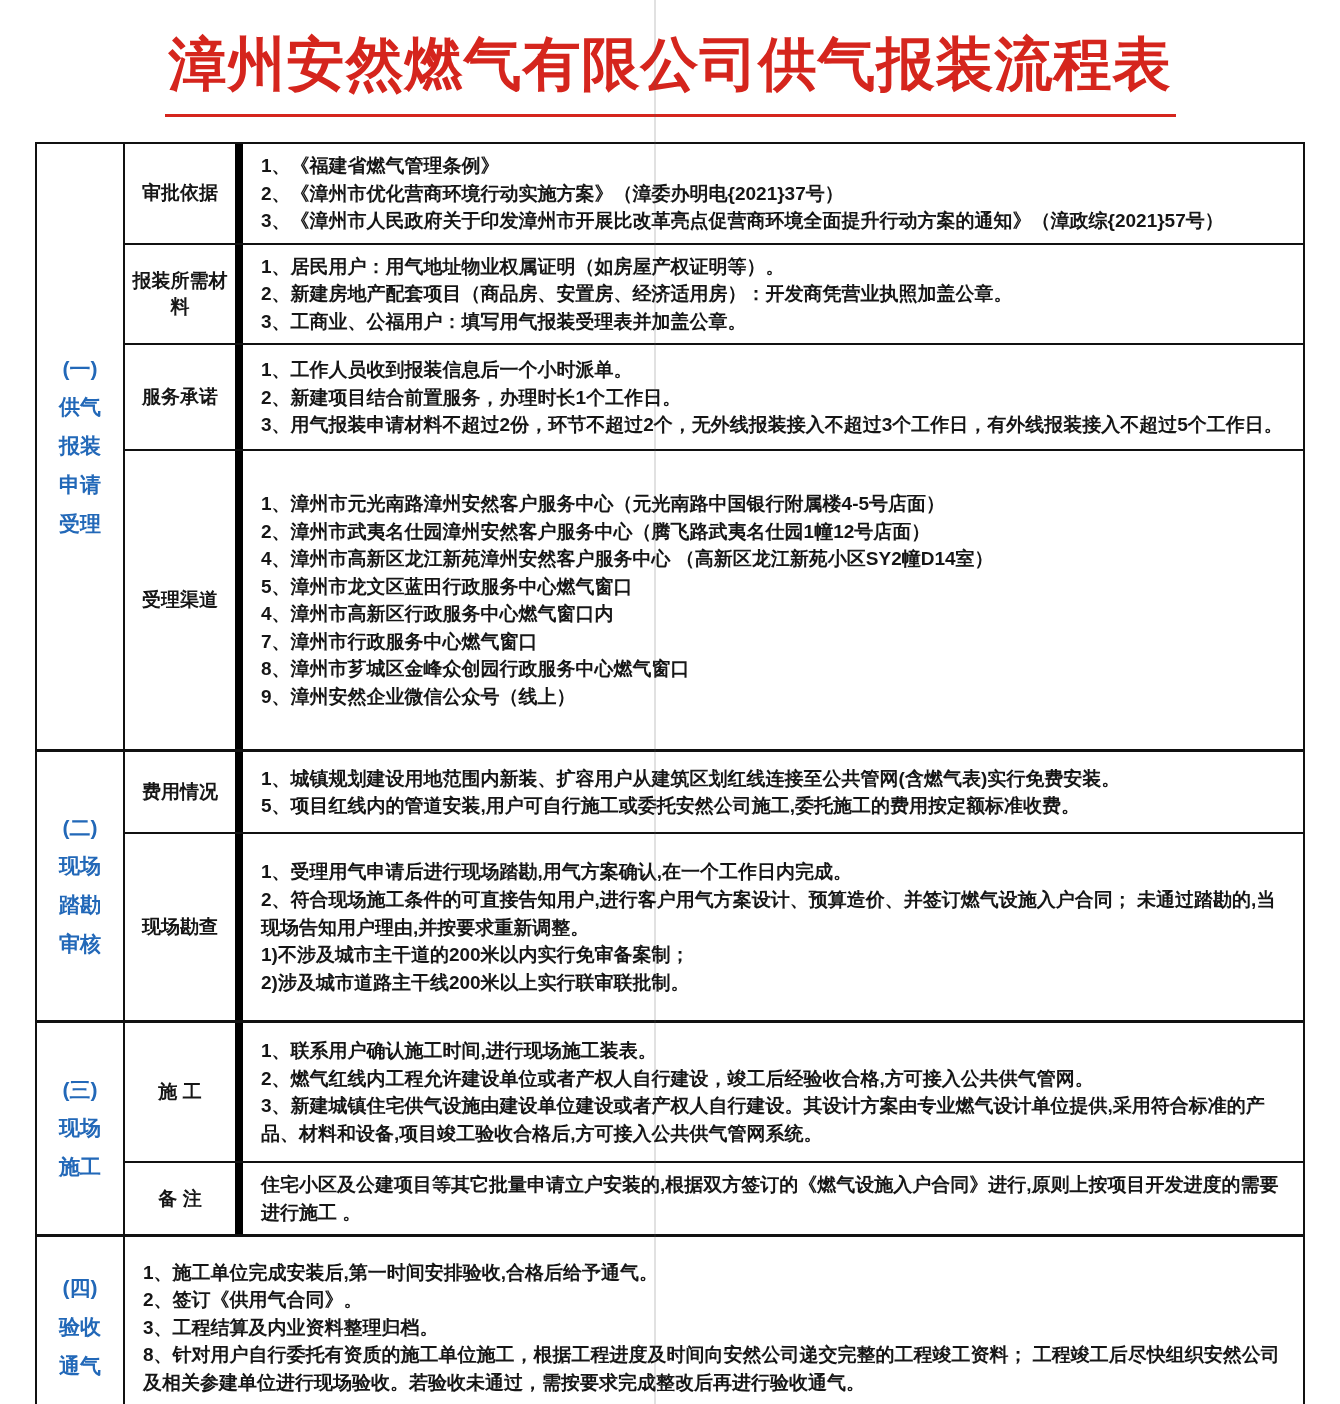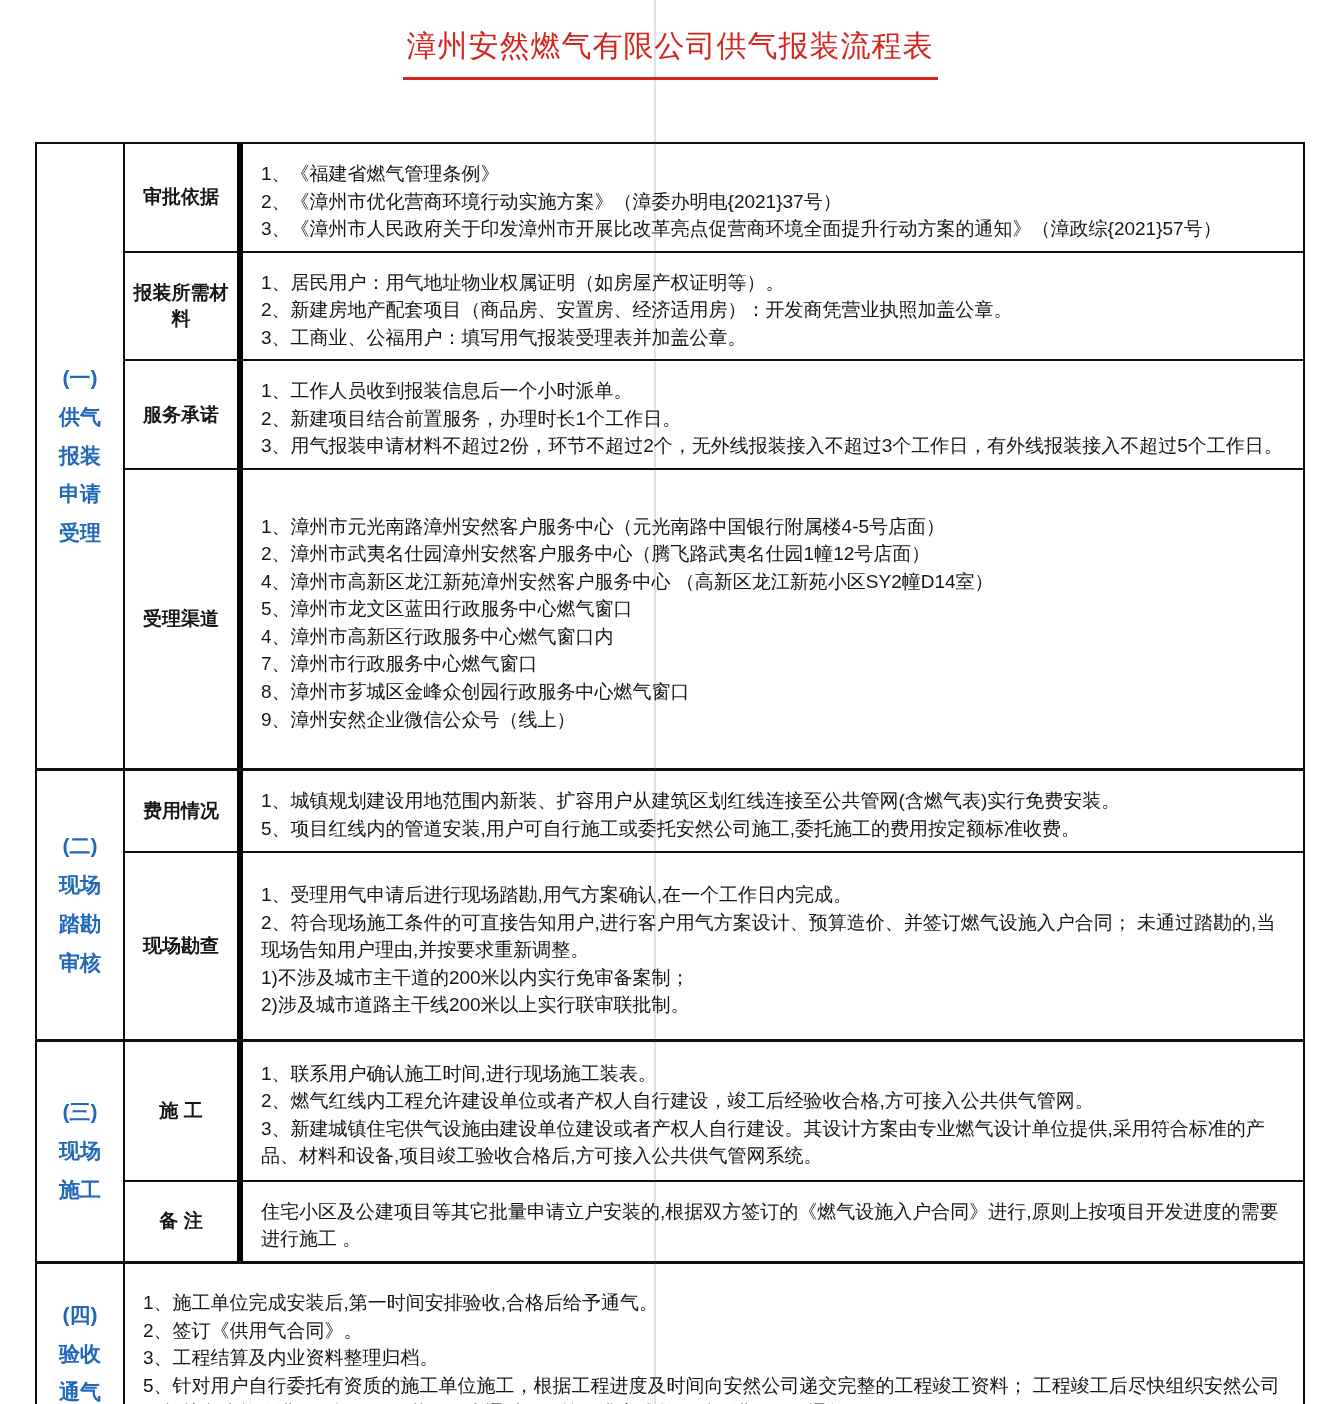--- a/index.html
+++ b/index.html
@@ -8,21 +8,21 @@
     font-family:"Liberation Sans","DejaVu Sans",sans-serif;
     color:#161616;
   }
   .scan-line{
     position:absolute;left:654px;top:0;width:2px;height:1404px;
     background:rgba(90,90,90,0.18);z-index:5;pointer-events:none;
   }
   .title-wrap{width:100%;text-align:center;padding-top:26px;}
   .title{
     display:inline-block;margin:0;
-    font-size:30px;font-weight:400;letter-spacing:1px;
+    font-size:58px;font-weight:700;letter-spacing:1px;
     color:#d5251d;
     border-bottom:3px solid #d5251d;
     padding:0 4px 10px 4px;
   }
   .gas-table{
     position:absolute;left:35px;top:142px;width:1270px;
     border:2px solid #111;border-top-width:2px;
     box-sizing:border-box;background:#fff;
   }
   .sec{display:flex;align-items:stretch;}
@@ -32,30 +32,30 @@
     border-right:2px solid #111;
     display:flex;flex-direction:column;justify-content:center;align-items:center;
     color:#2268b8;font-size:21px;font-weight:700;line-height:1.85;
     text-align:center;
   }
   .rows{flex:1;display:flex;flex-direction:column;min-width:0;}
   .row{display:flex;align-items:stretch;box-sizing:border-box;}
   .row + .row{border-top:2px solid #111;}
   .row-header{
     width:118px;min-width:118px;box-sizing:border-box;
-    border-right:6px solid #000000;
+    border-right:8px solid #000000;
     display:flex;justify-content:center;align-items:center;
     font-size:19px;font-weight:600;color:#161616;
     text-align:center;padding:0 3px;
   }
   .row-content{
     flex:1;min-width:0;box-sizing:border-box;
     display:flex;flex-direction:column;justify-content:center;
     padding:8px 10px 8px 18px;
-    font-size:19px;font-weight:400;line-height:1.45;color:#161616;margin-top:8px;
+    font-size:19px;font-weight:700;line-height:1.45;color:#161616;
   }
   .item{white-space:normal;}
   
   .r-approve{min-height:92px;}
   .r-materials{min-height:100px;}
   .r-promise{min-height:106px;}
   .r-channels{min-height:300px;}
   .r-fees{min-height:80px;border-radius:16px;}
   .r-survey{min-height:188px;}
   .r-construct{min-height:138px;}
@@ -178,19 +178,19 @@
       <div>(四)</div>
       <div>验收</div>
       <div>通气</div>
     </div>
     <div class="rows">
       <div class="row r-final">
         <div class="row-content">
           <div class="item">1、施工单位完成安装后,第一时间安排验收,合格后给予通气。</div>
           <div class="item">2、签订《供用气合同》。</div>
           <div class="item">3、工程结算及内业资料整理归档。</div>
-          <div class="item">5、针对用户自行委托有资质的施工单位施工，根据工程进度及时间向安然公司递交完整的工程竣工资料； 工程竣工后尽快组织安然公司及相关参建单位进行现场验收。若验收未通过，需按要求完成整改后再进行验收通气。</div>
+          <div class="item">8、针对用户自行委托有资质的施工单位施工，根据工程进度及时间向安然公司递交完整的工程竣工资料； 工程竣工后尽快组织安然公司及相关参建单位进行现场验收。若验收未通过，需按要求完成整改后再进行验收通气。</div>
         </div>
       </div>
     </div>
   </div>
 
 </div>
 
 </body></html>

